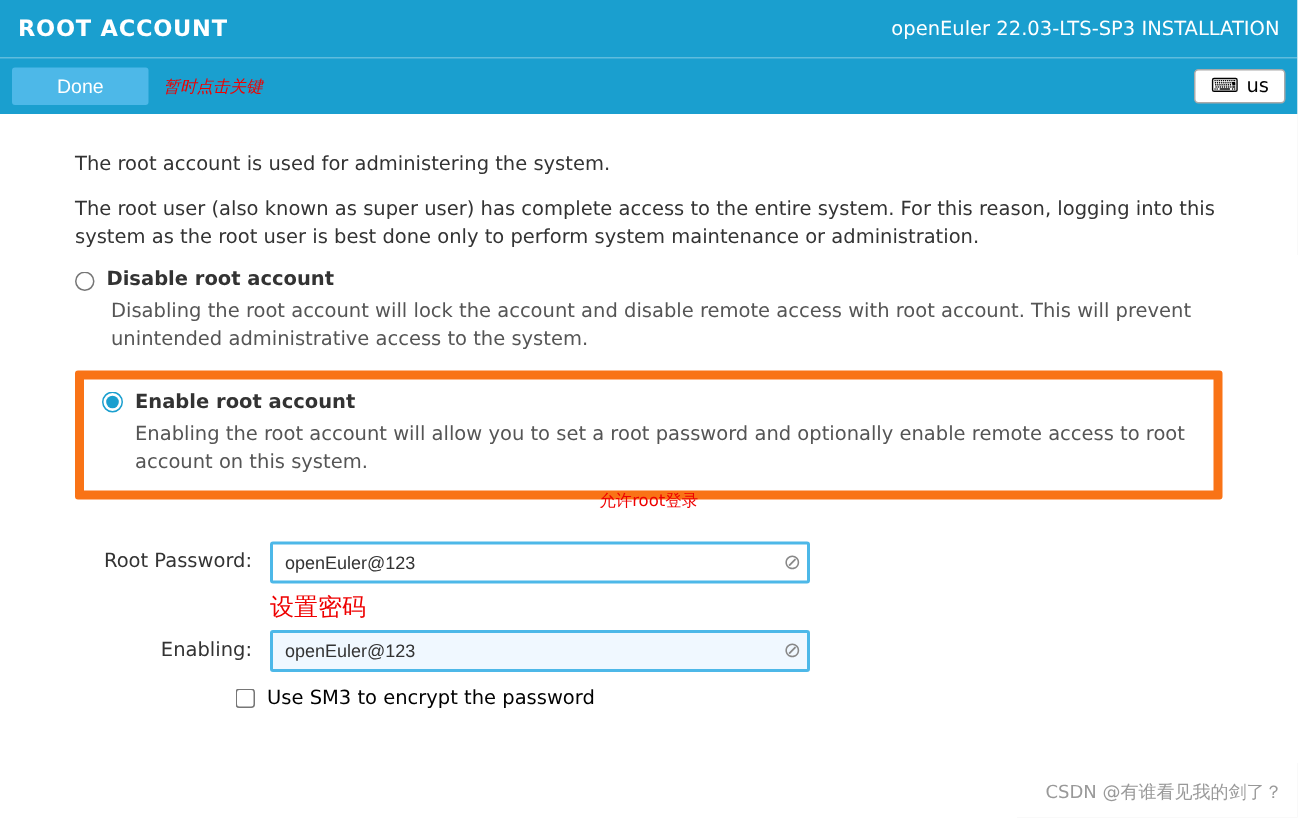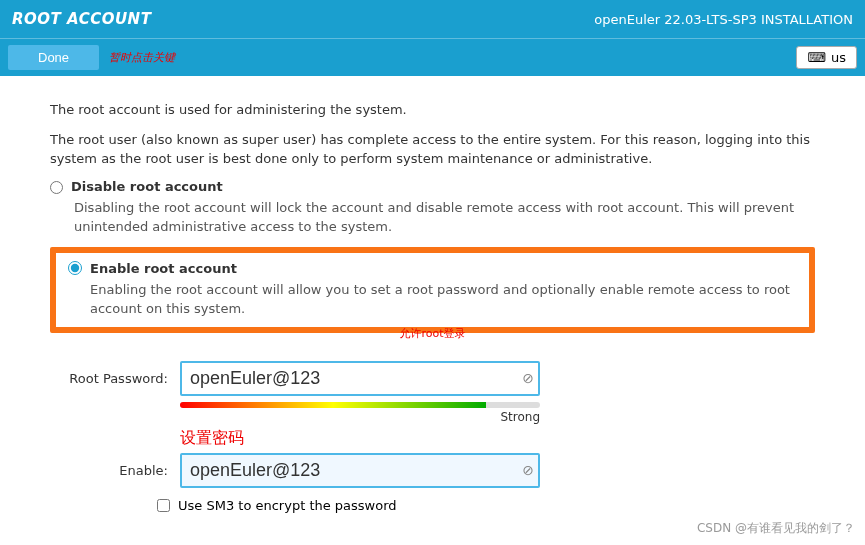--- a/index.html
+++ b/index.html
@@ -20,21 +20,20 @@
       display: flex;
       align-items: center;
       justify-content: space-between;
       padding: 0 12px;
     }
     .header-title {
       color: white;
       font-weight: bold;
       font-size: 15px;
       letter-spacing: 0.5px;
-      font-style: italic;
     }
     .header-right {
       color: white;
       font-size: 13px;
     }
 
     
     .toolbar {
       background: #1a9fcf;
       height: 38px;
@@ -148,21 +147,21 @@
     .form-input-wrap {
       position: relative;
       flex: 1;
       max-width: 360px;
     }
     .form-input {
       width: 100%;
       border: 2px solid #4db8e8;
       border-radius: 2px;
       padding: 5px 48px 5px 8px;
-      font-size: 18px;
+      font-size: 12px;
       color: #333;
       outline: none;
     }
     .eye-icon {
       position: absolute;
       right: 6px;
       top: 50%;
       transform: translateY(-50%);
       color: #888;
       font-size: 14px;
@@ -248,21 +247,21 @@
   <button class="done-btn">Done</button>
   <span class="annotation-red">暂时点击关键</span>
   <div class="keyboard-indicator">
     <span>⌨</span>
     <span>us</span>
   </div>
 </div>
 
 <div class="content">
   <p class="intro-text">The root account is used for administering the system.</p>
-  <p class="intro-text">The root user (also known as super user) has complete access to the entire system. For this reason, logging into this system as the root user is best done only to perform system maintenance or administrative.</p>
+  <p class="intro-text">The root user (also known as super user) has complete access to the entire system. For this reason, logging into this system as the root user is best done only to perform system maintenance or administration.</p>
 
   <div class="disable-row">
     <input type="radio" name="root-account" id="disable-root" style="">
     <label for="disable-root" class="enable-label">Disable root account</label>
   </div>
   <div class="option-desc">Disabling the root account will lock the account and disable remote access with root account. This will prevent unintended administrative access to the system.</div>
 
   <div class="enable-box">
     <div class="enable-row">
       <input type="radio" name="root-account" id="enable-root" checked="" style="">
@@ -274,31 +273,25 @@
 
   <div class="form-section">
     <div class="form-row">
       <span class="form-label">Root Password:</span>
       <div class="form-input-wrap">
         <input type="text" class="form-input" value="openEuler@123" style="">
         <span class="eye-icon">⊘</span>
       </div>
     </div>
 
-    <div class="strength-wrap">
-      <div class="strength-bar-bg">
-        <div class="strength-bar-fill"></div>
-      </div>
-      <div class="strength-label">Strong</div>
-    </div>
 
     <div class="annotation-password">设置密码</div>
 
     <div class="form-row">
-      <span class="form-label">Enable:</span>
+      <span class="form-label">Enabling:</span>
       <div class="form-input-wrap">
         <input type="text" class="form-input confirm-active" value="openEuler@123" style="">
         <span class="eye-icon">⊘</span>
       </div>
     </div>
 
     <div class="checkbox-row">
       <input type="checkbox" id="sm3-encrypt" style="">
       <label for="sm3-encrypt">Use SM3 to encrypt the password</label>
     </div>

